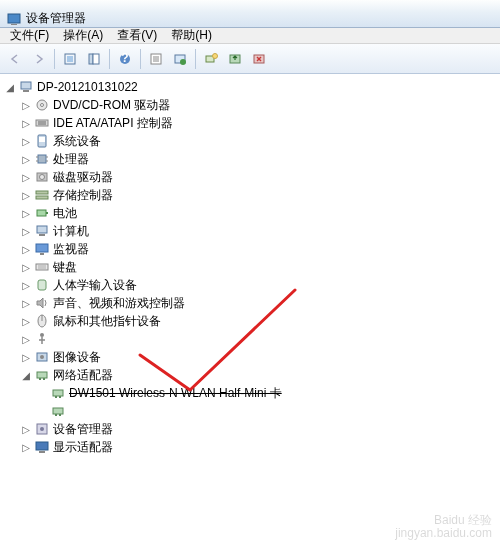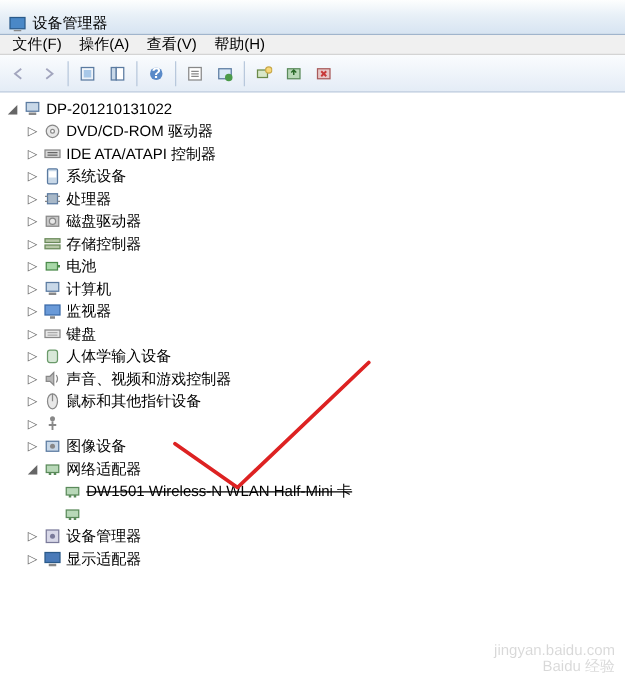--- a/index.html
+++ b/index.html
@@ -305,15 +305,15 @@
       </svg>
       <span class="lbl">显示适配器</span>
     </div>
   </div>
 
 <svg class="annot" style="left:120px;top:285px" width="180" height="120" viewBox="0 0 180 120">
   <path d="M20 70 L70 105 L175 5" fill="none" stroke="#d22" stroke-width="3" stroke-linecap="round" stroke-linejoin="round"></path>
 </svg>
 
 <div class="watermark">
+  <div>Baidu 经验</div>
   <div>jingyan.baidu.com</div>
-  <div>Baidu 经验</div>
 </div>
 
 </body></html>

